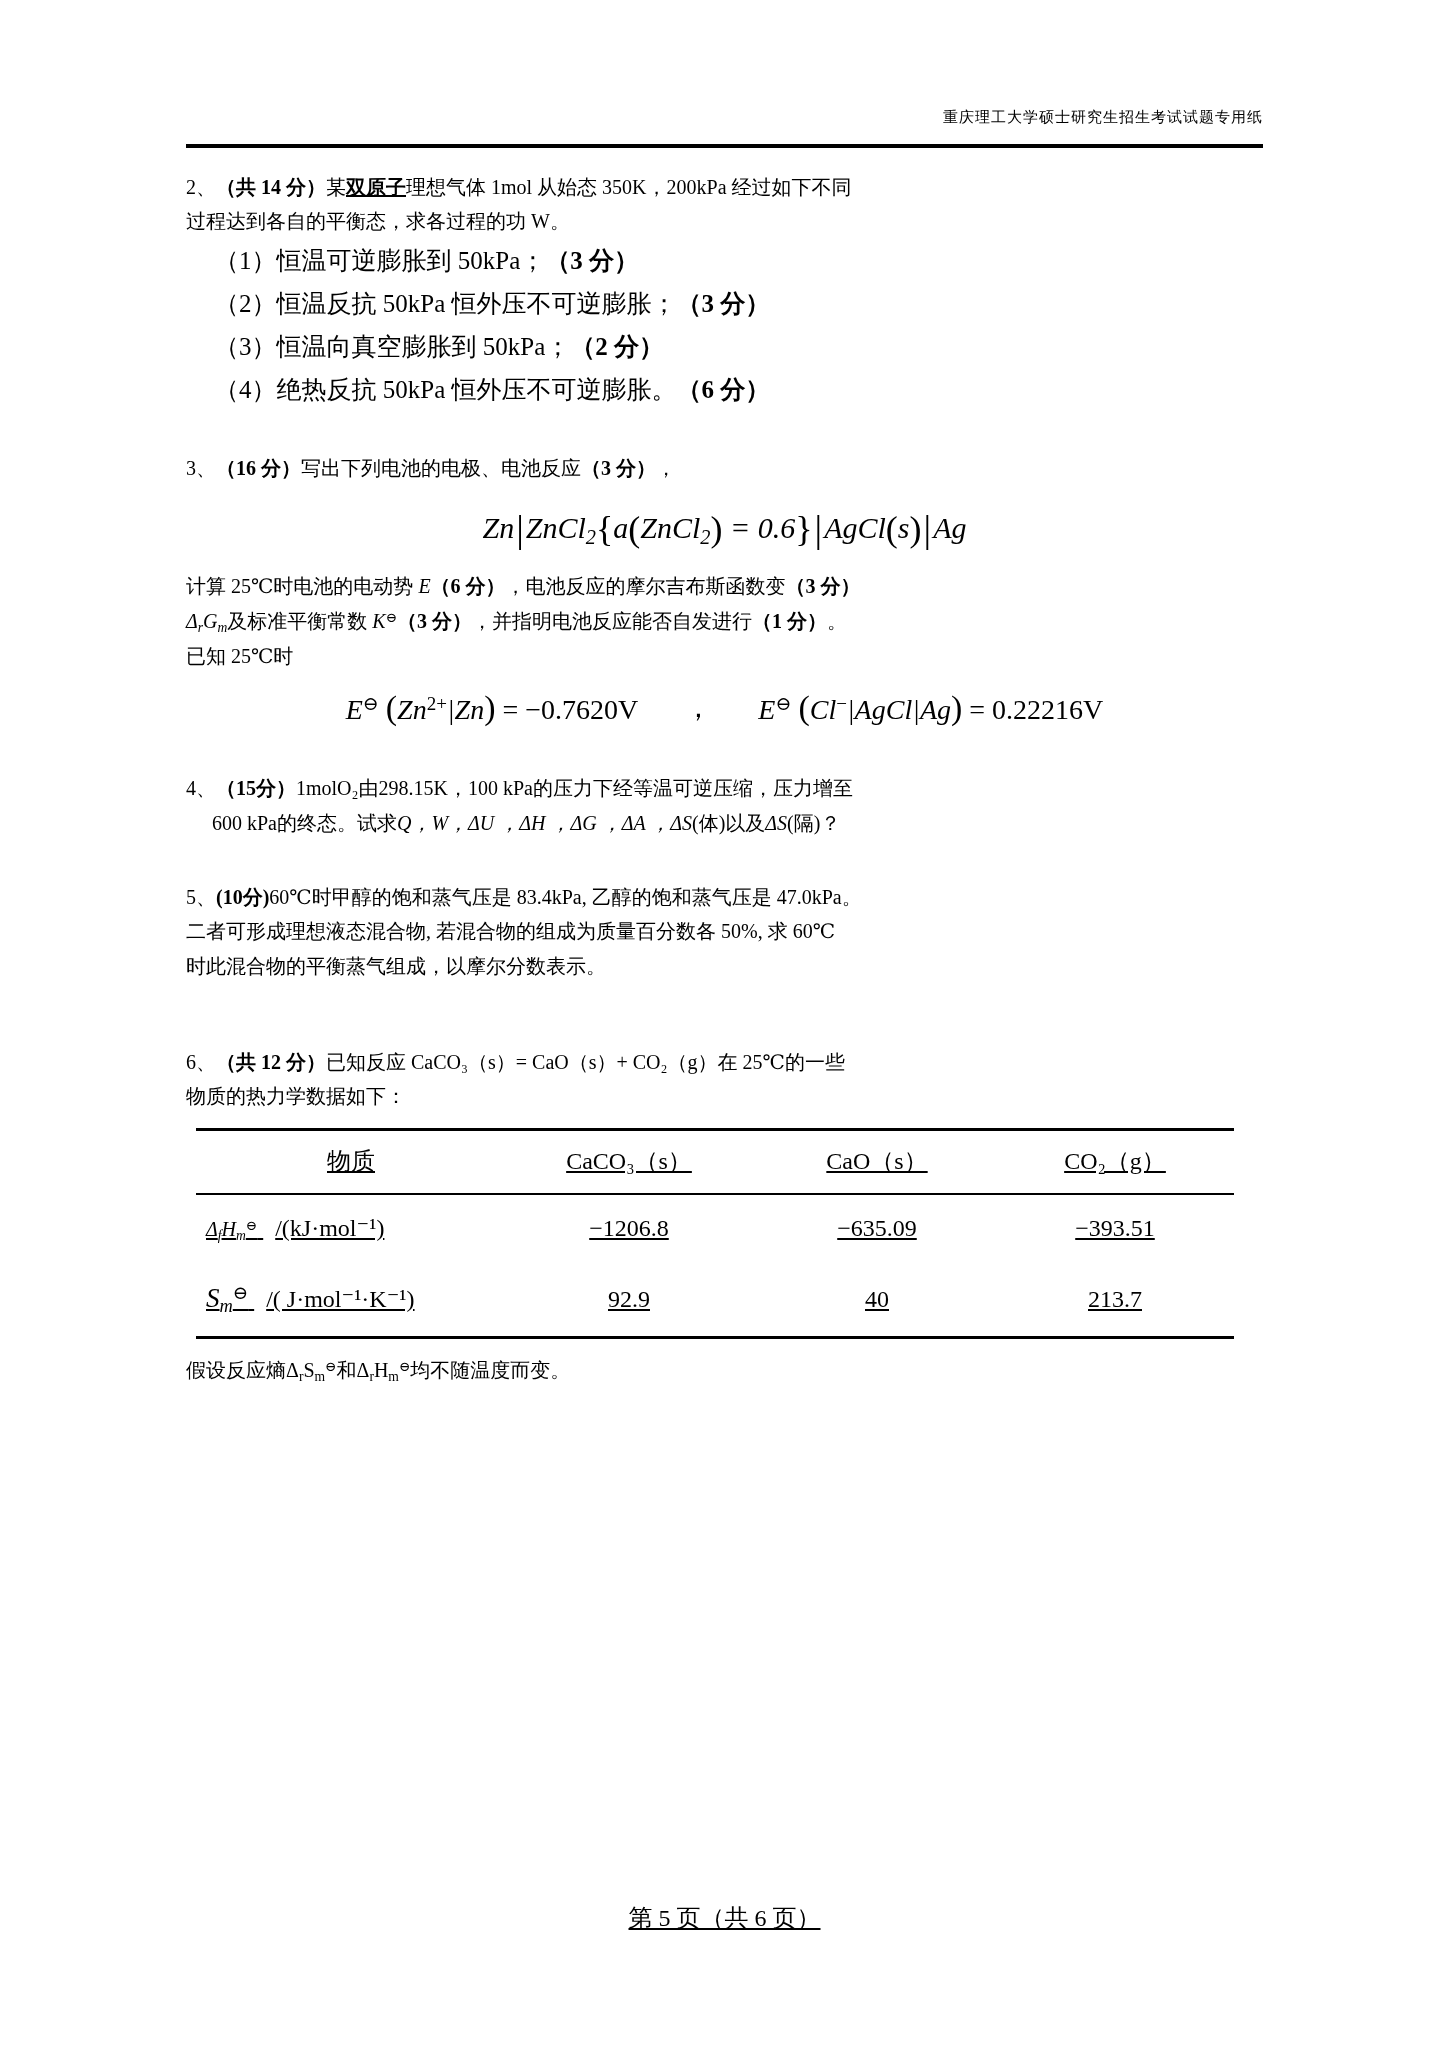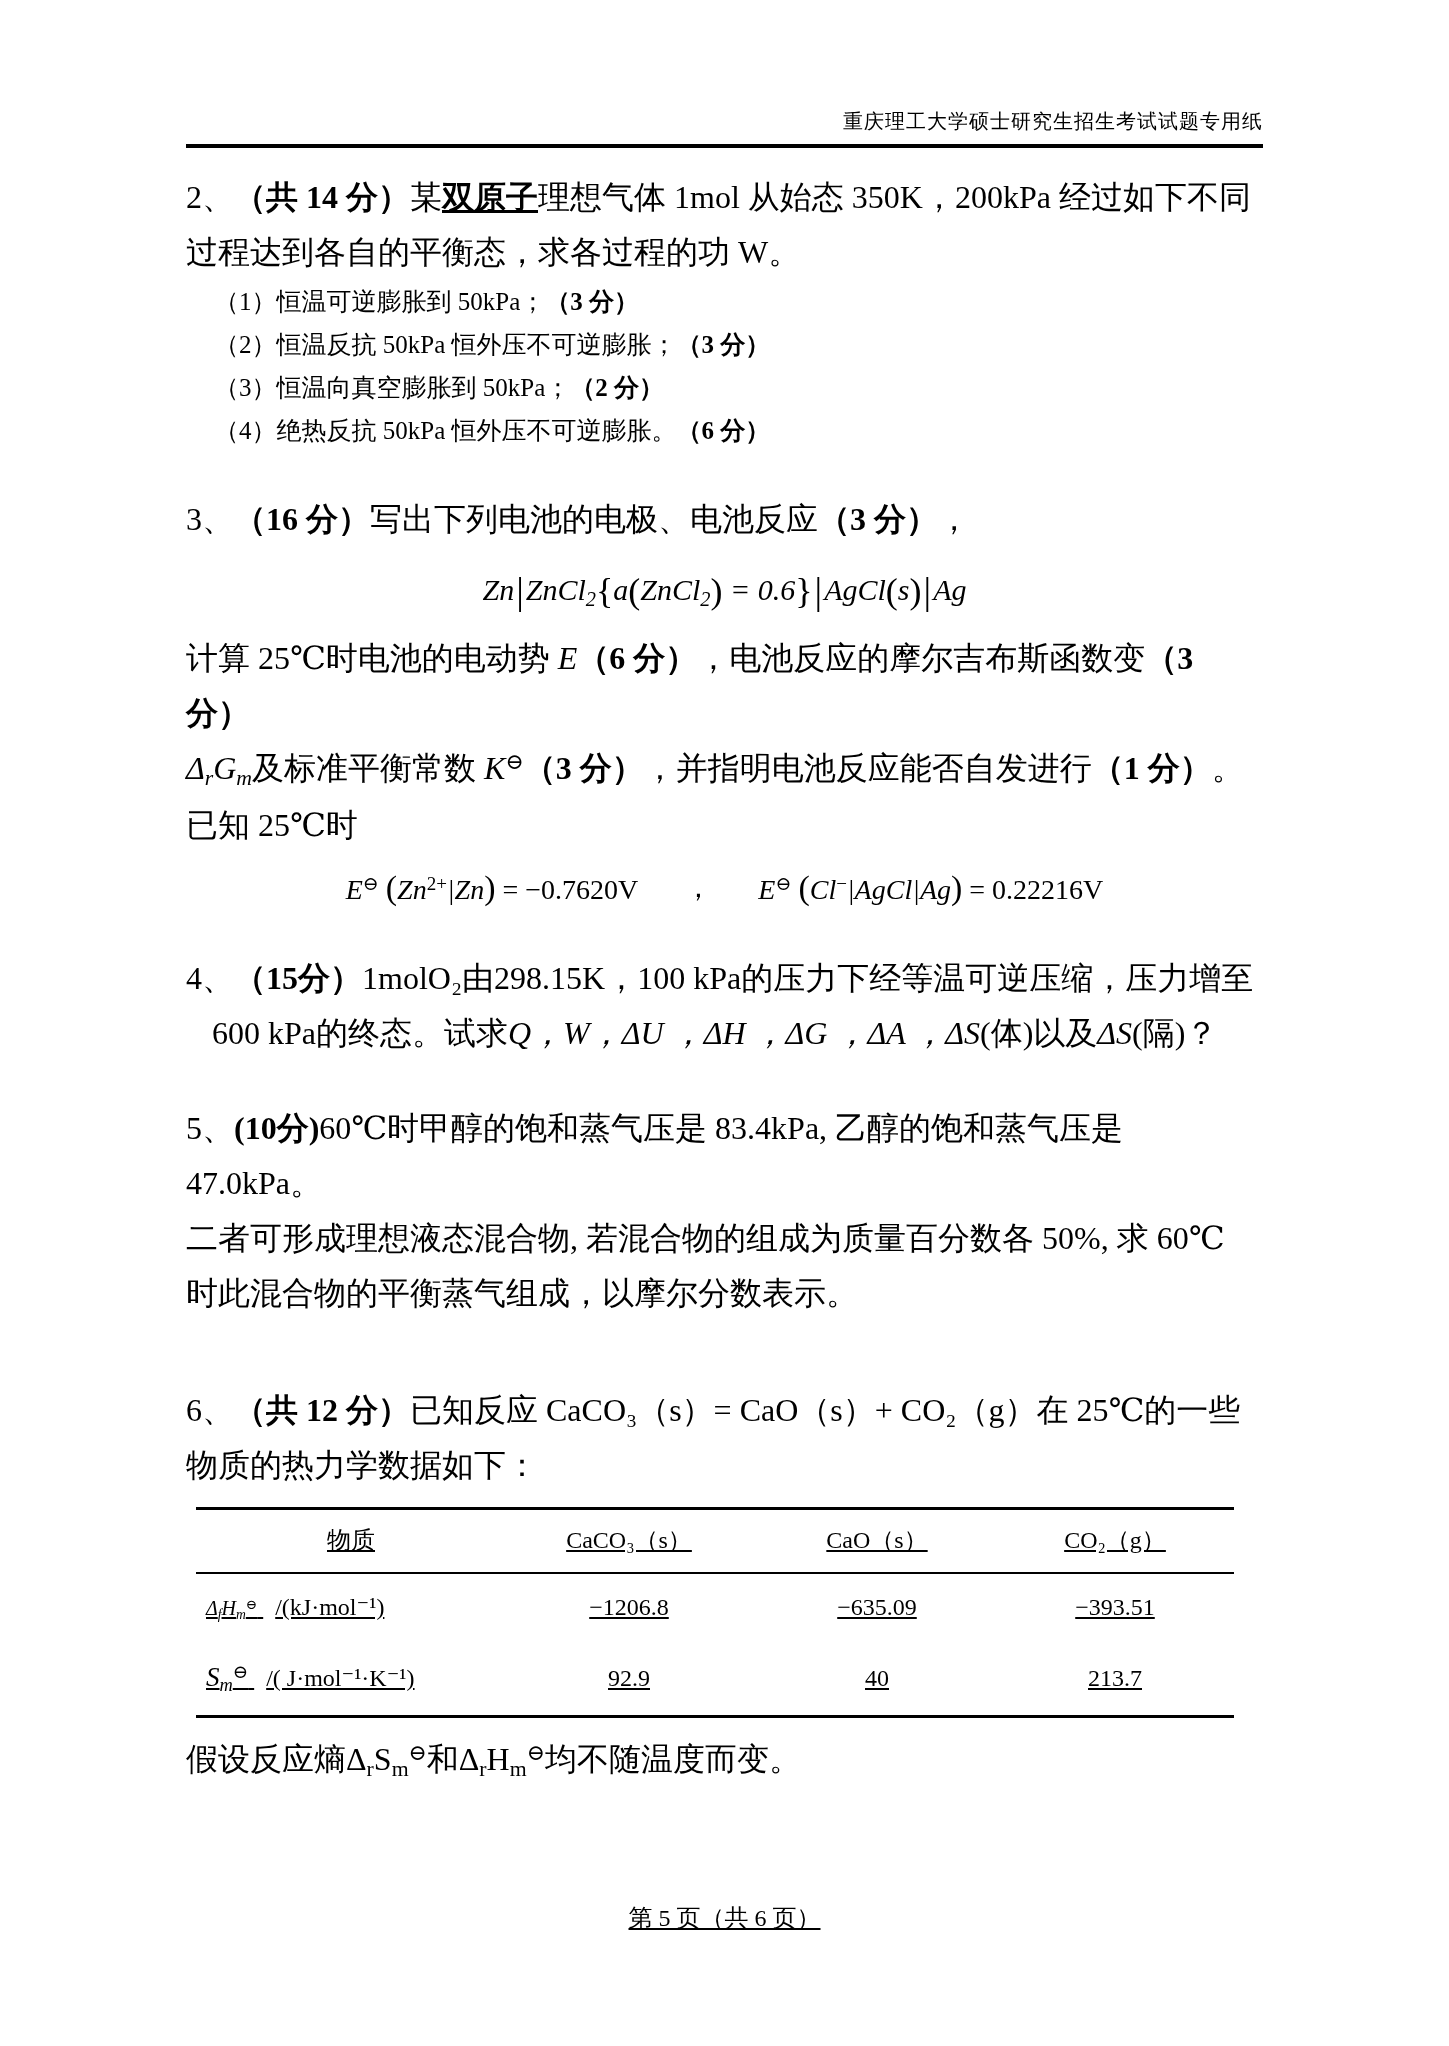--- a/index.html
+++ b/index.html
@@ -19,41 +19,41 @@
     box-sizing: border-box;
     overflow: hidden;
   }
   
   .header {
     position: absolute;
     top: 108px;
     left: 186px;
     width: 1077px;
     text-align: right;
-    font-size: 20px;
+    font-size: 15px;
     letter-spacing: 1px;
     white-space: nowrap;
   }
   .header-rule {
     position: absolute;
     top: 144px;
     left: 186px;
     width: 1077px;
     height: 0;
     border-top: 4px solid #000;
   }
   
   .content {
     position: absolute;
     top: 170px;
     left: 186px;
     width: 1077px;
   }
   .para {
-    font-size: 32px;
+    font-size: 20px;
     line-height: 1.72;
     margin: 0;
     text-align: left;
   }
   .q-block { margin-bottom: 6px; }
   .gap-sm { height: 14px; }
   .gap-md { height: 34px; }
   .gap-lg { height: 56px; }
   .sub-item {
     font-size: 25px;

